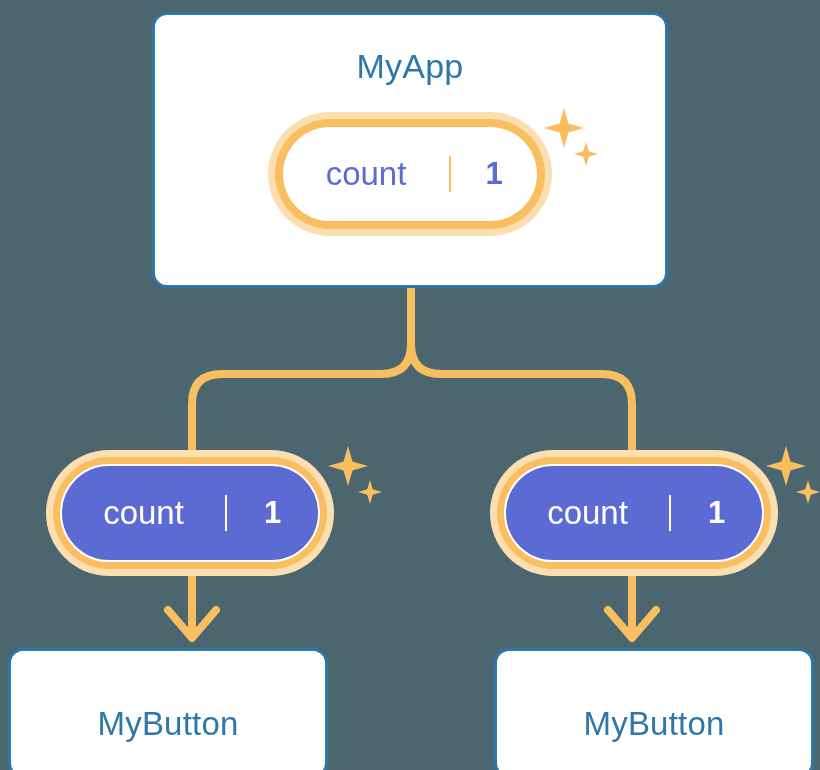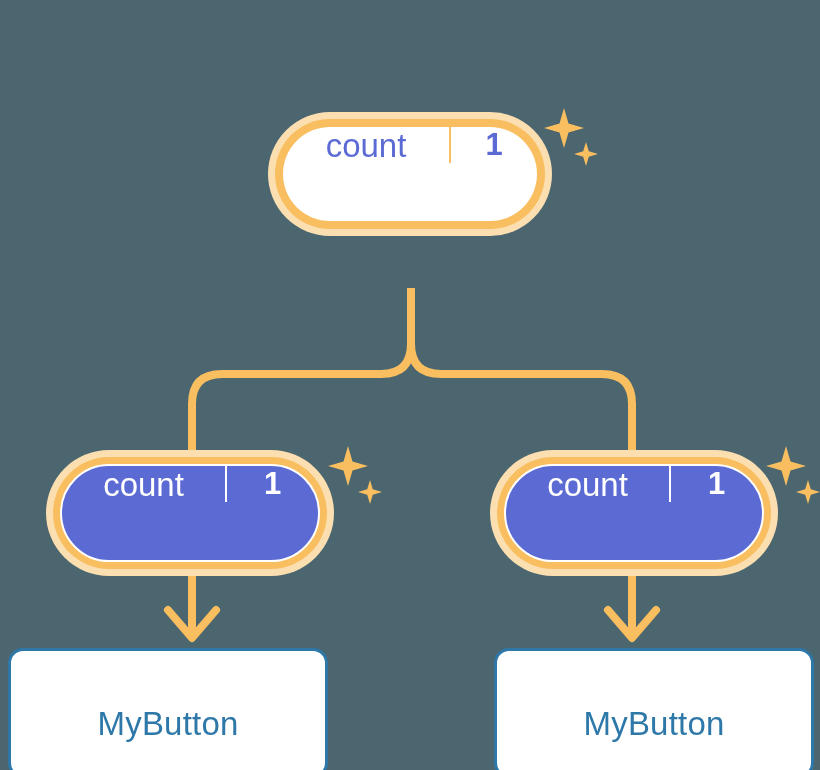--- a/index.html
+++ b/index.html
@@ -82,21 +82,21 @@
     display: flex;
     align-items: stretch;
     border-radius: 999px;
     background: #f9be5f;
     padding: 8px;
   }
   .pill-inner {
     box-sizing: border-box;
     flex: 1 1 auto;
     display: flex;
-    align-items: flex-start;
+    align-items: center;
     border-radius: 999px;
     overflow: hidden;
   }
   .pill-key, .pill-val {
     display: flex;
     align-items: center;
     justify-content: center;
     box-sizing: border-box;
     white-space: nowrap;
   }
@@ -169,20 +169,23 @@
 
     <path d="M 411 344 Q 411 374 441 374 L 602 374 Q 632 374 632 404 L 632 452" fill="none" stroke="#f9be5f" stroke-width="8" stroke-linecap="butt"></path>
 
     <path d="M 192 574 L 192 636" fill="none" stroke="#f9be5f" stroke-width="8"></path>
     <path d="M 168 610 L 192 638 L 216 610" fill="none" stroke="#f9be5f" stroke-width="8" stroke-linecap="round" stroke-linejoin="round"></path>
 
     <path d="M 632 574 L 632 636" fill="none" stroke="#f9be5f" stroke-width="8"></path>
     <path d="M 608 610 L 632 638 L 656 610" fill="none" stroke="#f9be5f" stroke-width="8" stroke-linecap="round" stroke-linejoin="round"></path>
   </svg>
 
+  <div class="card" id="card-myapp">
+    <div class="card-title">MyApp</div>
+  </div>
 
   <div class="pill" id="pill-myapp">
     <div class="pill-ring">
       <div class="pill-inner">
         <div class="pill-key">count</div>
         <div class="pill-val">1</div>
       </div>
     </div>
   </div>
 

